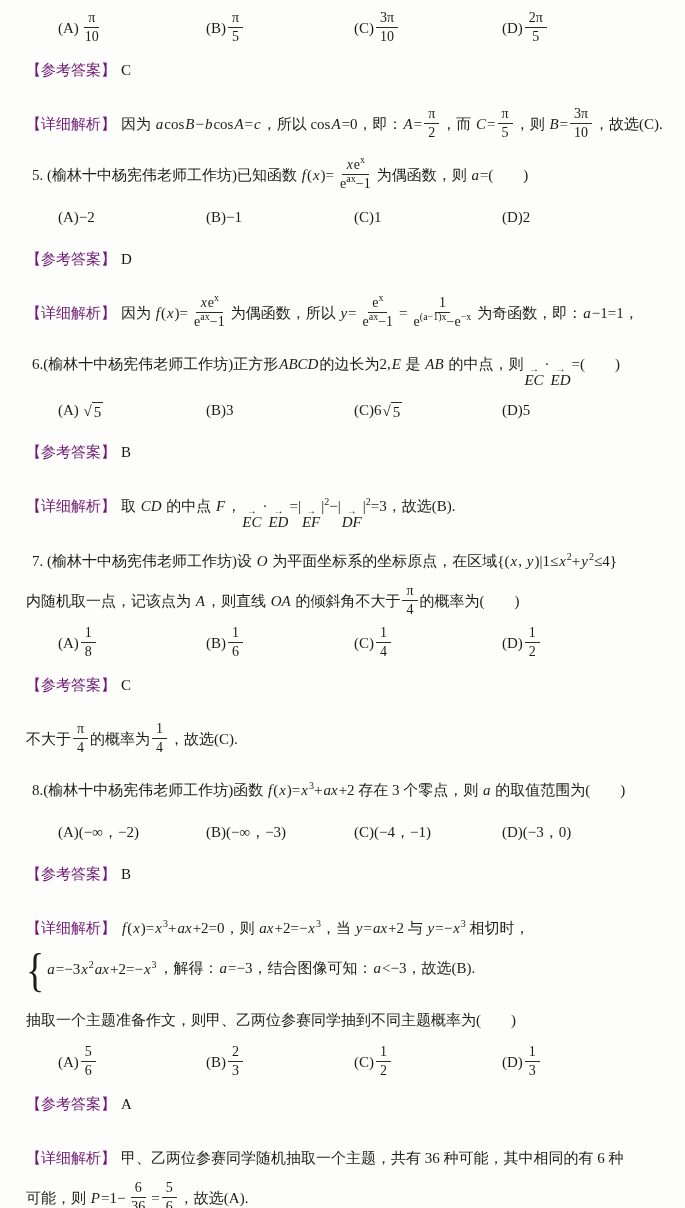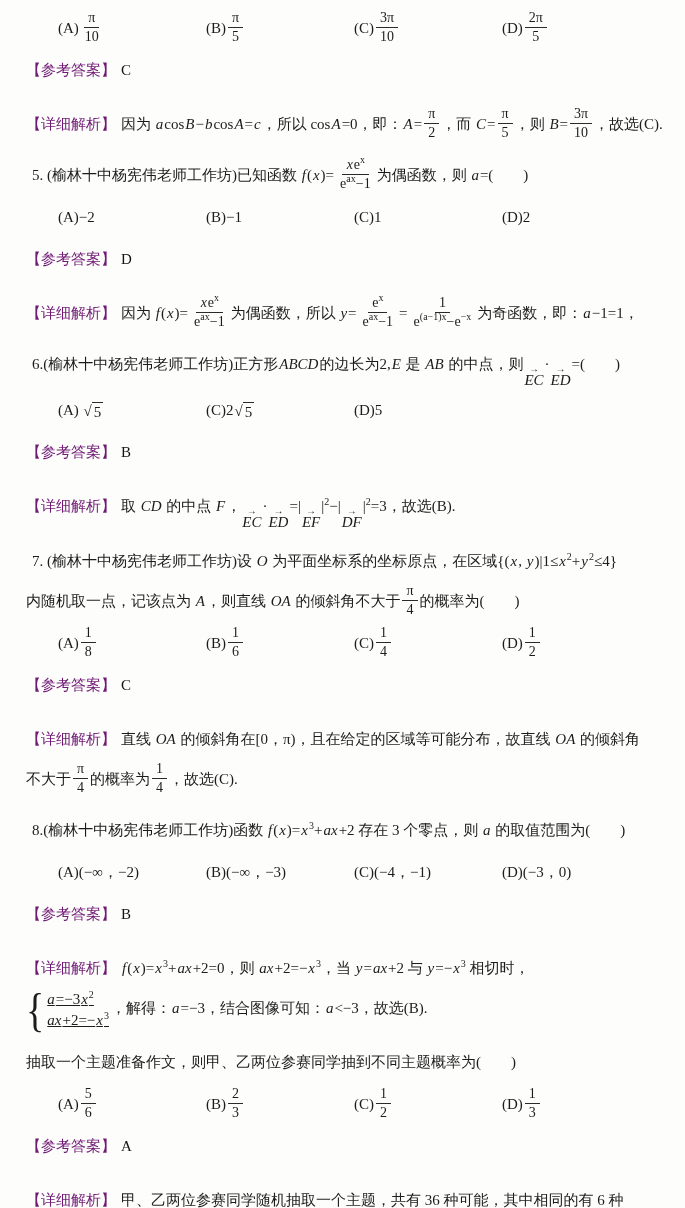--- a/index.html
+++ b/index.html
@@ -25,21 +25,21 @@
   .vec{display:inline-flex;flex-direction:column;align-items:center;vertical-align:-3px;line-height:1;margin:0 1px;}
   .vec .varrow{font-size:10px;line-height:8px;}
   .vec .vbase{font-style:italic;line-height:15px;}
   
   .sqrt{display:inline-flex;align-items:stretch;vertical-align:middle;line-height:1.2;margin:0 1px;}
   .sqrt .rad{line-height:1.2;}
   .sqrt .radbody{border-top:1px solid #2a2a2a;line-height:1.2;padding:0 2px;}
   
   .cases{display:inline-flex;align-items:center;vertical-align:middle;margin-right:2px;}
   .cases .brace{font-size:38px;font-weight:300;line-height:1;transform:scaleY(1.2);margin-right:2px;}
-  .cases .caserows{display:inline-flex;flex-direction:column;text-decoration:underline;}
+  .cases .caserows{display:inline-flex;flex-direction:row;}
   .cases .caserow{line-height:21px;white-space:nowrap;}
   
   .options{display:flex;line-height:44px;min-height:44px;padding-left:32px;white-space:nowrap;}
   .options .opt{width:148px;flex:0 0 auto;}
   .options .opt:last-child{width:auto;}
   
   .redlabel{color:#701a75;margin-right:5px;}
   .answer .ansval{color:#141414;}
   .question{margin-top:11px;}
   .explain{margin-top:14px;}
@@ -112,21 +112,22 @@
           </span><span class="t">·</span><span class="vec">
             <span class="varrow">→</span>
             <span class="vbase">ED</span>
           </span><span class="t">=(　　)</span></div>
       </div>
       <div class="options">
         <span class="opt"><span class="t">(A) </span><span class="sqrt">
             <span class="rad">√</span>
             <span class="radbody">5</span>
           </span></span>
-        <span class="opt"><span class="t">(C)2</span><span class="sqrt">
+        <span class="opt"><span class="t">(B)3</span></span>
+        <span class="opt"><span class="t">(C)6</span><span class="sqrt">
             <span class="rad">√</span>
             <span class="radbody">5</span>
           </span></span>
         <span class="opt"><span class="t">(D)5</span></span>
       </div>
       <div class="line answer"><span class="redlabel">【参考答案】</span><span class="ansval">B</span></div>
       <div class="explain">
         <div class="line"><span class="redlabel">【详细解析】</span><span class="t">取 </span><span class="m">CD</span><span class="t"> 的中点 </span><span class="m">F</span><span class="t">，</span><span class="vec">
             <span class="varrow">→</span>
             <span class="vbase">EC</span>
@@ -161,21 +162,20 @@
             <span class="num"><span class="t">1</span></span>
             <span class="den"><span class="t">4</span></span>
           </span></span>
         <span class="opt"><span class="t">(D)</span><span class="frac">
             <span class="num"><span class="t">1</span></span>
             <span class="den"><span class="t">2</span></span>
           </span></span>
       </div>
       <div class="line answer"><span class="redlabel">【参考答案】</span><span class="ansval">C</span></div>
       <div class="explain">
-        <div class="line"><span class="redlabel">【详细解析】</span><span class="t">直线 </span><span class="m">OA</span><span class="t"> 的倾斜角在[0，π)，且在给定的区域等可能分布，故直线 </span><span class="m">OA</span><span class="t"> 的倾斜角</span></div>
         <div class="line"><span class="t">不大于</span><span class="frac">
             <span class="num"><span class="t">π</span></span>
             <span class="den"><span class="t">4</span></span>
           </span><span class="t">的概率为</span><span class="frac">
             <span class="num"><span class="t">1</span></span>
             <span class="den"><span class="t">4</span></span>
           </span><span class="t">，故选(C).</span></div>
       </div>
       <div class="question">
         <div class="line qline"><span class="t">8.(榆林十中杨宪伟老师工作坊)函数 </span><span class="m">f</span><span class="t">(</span><span class="m">x</span><span class="t">)=</span><span class="m">x</span><sup class="sup">3</sup><span class="t">+</span><span class="m">ax</span><span class="t">+2 存在 3 个零点，则 </span><span class="m">a</span><span class="t"> 的取值范围为(　　)</span></div>

